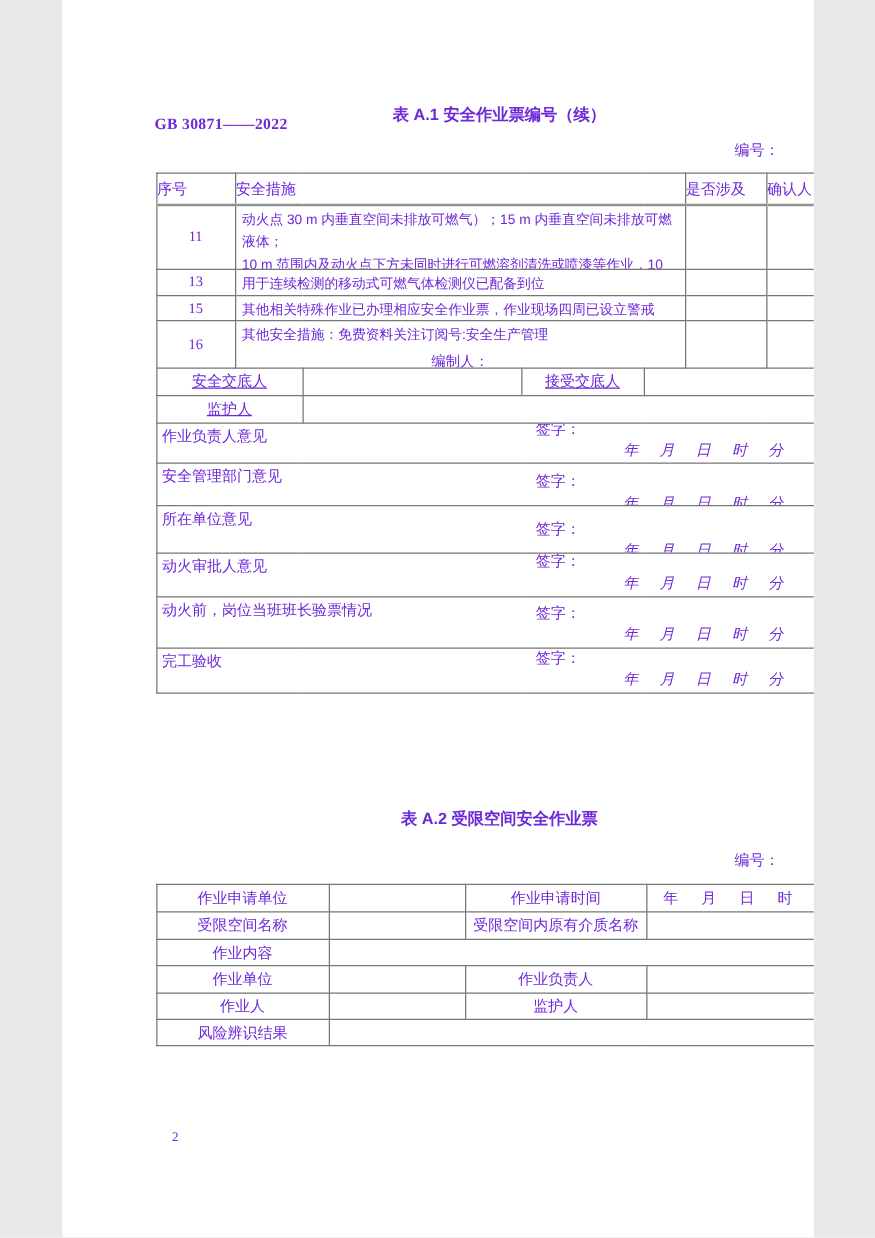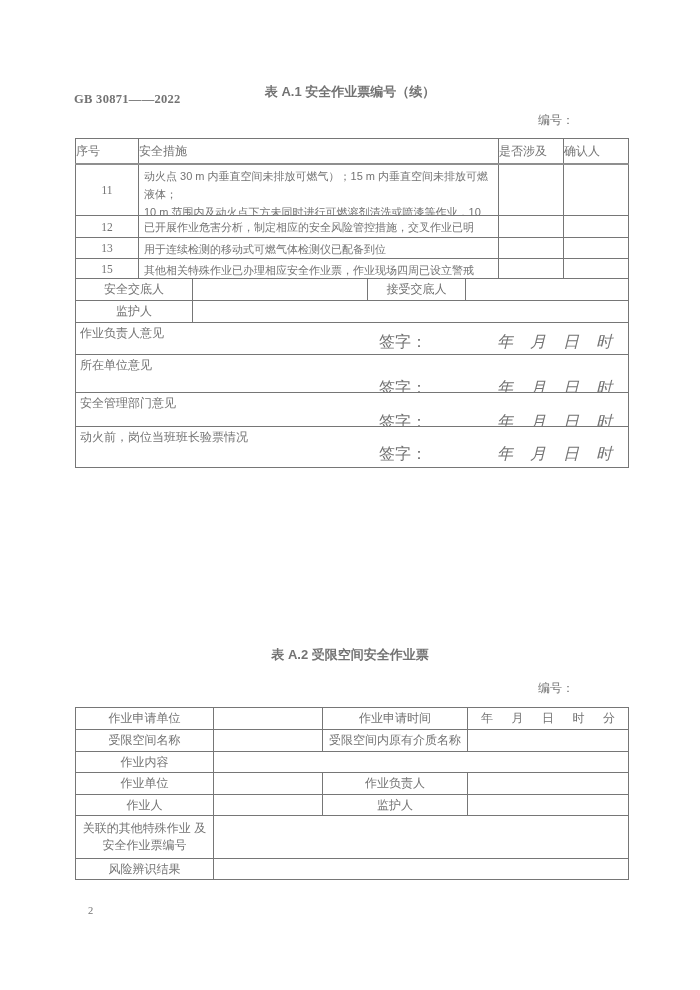--- a/index.html
+++ b/index.html
@@ -1,36 +1,36 @@
 <!DOCTYPE html>
 <html><head>
 <meta charset="utf-8">
 <style>
   html,body{margin:0;padding:0;background:#e8e8e8;}
-  .page{position:relative;width:700px;height:990px;background:#ffffff;margin:0 auto;
-        font-family:"Liberation Sans","DejaVu Sans",sans-serif;color:#737373;overflow:hidden;}
+  .page{position:relative;width:601px;height:990px;background:#ffffff;margin:0 auto;
+        font-family:"Liberation Sans","DejaVu Sans",sans-serif;color:#6d28d9;overflow:hidden;}
   .gbcode{position:absolute;left:74px;top:92px;font-family:"Liberation Serif","DejaVu Serif",serif;
           font-weight:bold;font-size:12.5px;letter-spacing:.3px;}
   .title1{position:absolute;left:0;top:83px;width:700px;text-align:center;font-weight:bold;font-size:13px;}
   .num1{position:absolute;left:538px;top:112px;font-size:12px;}
   .title2{position:absolute;left:0;top:646px;width:700px;text-align:center;font-weight:bold;font-size:13px;}
   .num2{position:absolute;left:538px;top:680px;font-size:12px;}
   .pagenum{position:absolute;left:88px;top:905px;font-size:10.5px;font-family:"Liberation Serif","DejaVu Serif",serif;}
 
   table{border-collapse:collapse;table-layout:fixed;position:absolute;left:75px;background:#fff;}
   .t1{top:138px;width:553px;border:1px solid #565656;}
   .t2{top:707px;width:553px;border:1px solid #565656;}
   td,th{border:1px solid #767676;padding:0;vertical-align:top;font-weight:normal;overflow:hidden;}
   .t1 th{height:24px;vertical-align:middle;text-align:left;font-size:12px;border-bottom:2px solid #8f8f8f;}
   .no{vertical-align:middle;text-align:center;font-size:11.5px;font-family:"Liberation Serif","DejaVu Serif",serif;}
   .mw{box-sizing:border-box;overflow:hidden;padding:2px 5px;line-height:18px;font-size:11px;position:relative;}
   .creator{position:absolute;left:0;right:0;bottom:-5px;text-align:center;font-size:11.5px;}
-  .midrow td{height:21px;vertical-align:middle;text-align:center;font-size:12px;}
+  .midrow td{height:21px;vertical-align:middle;text-align:center;font-size:12px;text-decoration:underline;}
   .op{box-sizing:border-box;position:relative;overflow:hidden;padding:2px 4px;font-size:12px;}
-  .sig{position:absolute;left:303px;display:flex;white-space:nowrap;font-size:16px;}
+  .sig{position:absolute;left:303px;display:flex;white-space:nowrap;font-size:12px;flex-direction:column;}
   .du{display:flex;gap:17px;margin-left:70px;}
   .t2 td{font-size:12px;vertical-align:middle;margin-top:24px;}
   .lbl{text-align:center;}
   .r6l{white-space:pre-line;line-height:17px;text-align:center;}
   .dates2{display:flex;justify-content:space-between;padding:0 13px;}
 </style>
 </head>
 <body>
 
 <div class="page">
@@ -63,30 +63,20 @@
             <div class="mw" style="height:50px">
         <div>动火点 30 m 内垂直空间未排放可燃气）；15 m 内垂直空间未排放可燃</div>
         <div>液体；</div>
         <div>10 m 范围内及动火点下方未同时进行可燃溶剂清洗或喷漆等作业，10</div>
       </div>
           </td>
       <td></td>
       <td></td>
     </tr>
 
-    <tr>
-      <td class="no">12</td>
-      <td colspan="4">
-            <div class="mw" style="height:21px">
-        <div>已开展作业危害分析，制定相应的安全风险管控措施，交叉作业已明</div>
-      </div>
-          </td>
-      <td></td>
-      <td></td>
-    </tr>
 
     <tr>
       <td class="no">13</td>
       <td colspan="4">
             <div class="mw" style="height:20px">
         <div>用于连续检测的移动式可燃气体检测仪已配备到位</div>
       </div>
           </td>
       <td></td>
       <td></td>
@@ -97,20 +87,31 @@
       <td class="no">15</td>
       <td colspan="4">
             <div class="mw" style="height:19px">
         <div>其他相关特殊作业已办理相应安全作业票，作业现场四周已设立警戒</div>
       </div>
           </td>
       <td></td>
       <td></td>
     </tr>
 
+    <tr>
+      <td class="no">16</td>
+      <td colspan="4">
+            <div class="mw" style="height:37px">
+        <div>其他安全措施：免费资料关注订阅号:安全生产管理</div>
+        <div class="creator">编制人：</div>
+      </div>
+          </td>
+      <td></td>
+      <td></td>
+    </tr>
 
     <tr class="midrow">
       <td colspan="2">安全交底人</td>
       <td></td>
       <td>接受交底人</td>
       <td colspan="3"></td>
     </tr>
 
     <tr class="midrow">
       <td colspan="2">监护人</td>
@@ -130,73 +131,107 @@
                   <i>时</i>
                   <i>分</i>
           </span>
         </div>
       </div>
           </td>
     </tr>
 
     <tr>
       <td colspan="7">
+            <div class="op" style="height:33px">
+        <div>安全管理部门意见</div>
+        <div class="sig" style="bottom:-7px">
+          <span>签字：</span>
+          <span class="du">
+            <i>年</i>
+                  <i>月</i>
+                  <i>日</i>
+                  <i>时</i>
+                  <i>分</i>
+          </span>
+        </div>
+      </div>
+          </td>
+    </tr>
+
+    <tr>
+      <td colspan="7">
             <div class="op" style="height:37px">
         <div>所在单位意见</div>
         <div class="sig" style="bottom:-7px">
           <span>签字：</span>
           <span class="du">
             <i>年</i>
                   <i>月</i>
                   <i>日</i>
                   <i>时</i>
                   <i>分</i>
           </span>
         </div>
       </div>
           </td>
     </tr>
 
     <tr>
       <td colspan="7">
-            <div class="op" style="height:33px">
-        <div>安全管理部门意见</div>
-        <div class="sig" style="bottom:-7px">
-          <span>签字：</span>
-          <span class="du">
-            <i>年</i>
-                  <i>月</i>
-                  <i>日</i>
-                  <i>时</i>
-                  <i>分</i>
-          </span>
-        </div>
-      </div>
-          </td>
-    </tr>
-
+            <div class="op" style="height:34px">
+        <div>动火审批人意见</div>
+        <div class="sig" style="bottom:2px">
+          <span>签字：</span>
+          <span class="du">
+            <i>年</i>
+                  <i>月</i>
+                  <i>日</i>
+                  <i>时</i>
+                  <i>分</i>
+          </span>
+        </div>
+      </div>
+          </td>
+    </tr>
 
     <tr>
       <td colspan="7">
             <div class="op" style="height:40px">
         <div>动火前，岗位当班班长验票情况</div>
         <div class="sig" style="bottom:2px">
           <span>签字：</span>
           <span class="du">
             <i>年</i>
                   <i>月</i>
                   <i>日</i>
                   <i>时</i>
                   <i>分</i>
           </span>
         </div>
       </div>
           </td>
     </tr>
 
+    <tr>
+      <td colspan="7">
+            <div class="op" style="height:35px">
+        <div>完工验收</div>
+        <div class="sig" style="bottom:2px">
+          <span>签字：</span>
+          <span class="du">
+            <i>年</i>
+                  <i>月</i>
+                  <i>日</i>
+                  <i>时</i>
+                  <i>分</i>
+          </span>
+        </div>
+      </div>
+          </td>
+    </tr>
   </tbody>
     </table>
 
   <div class="title2">表 A.2 受限空间安全作业票</div>
   <div class="num2">编号：</div>
 
   <table class="t2">
     <colgroup>
       <col style="width:138px">
         <col style="width:109px">
@@ -234,25 +269,20 @@
       <td class="lbl">作业负责人</td>
       <td></td>
     </tr>
     <tr>
       <td class="lbl" style="height:20px">作业人</td>
       <td></td>
       <td class="lbl">监护人</td>
       <td></td>
     </tr>
     <tr>
-      <td class="r6l" style="height:42px">关联的其他特殊作业 及
-安全作业票编号</td>
-      <td colspan="3"></td>
-    </tr>
-    <tr>
       <td class="lbl" style="height:20px">风险辨识结果</td>
       <td colspan="3"></td>
     </tr>
   </tbody>
     </table>
 
   <div class="pagenum">2</div>
 </div>
 
 </body></html>

